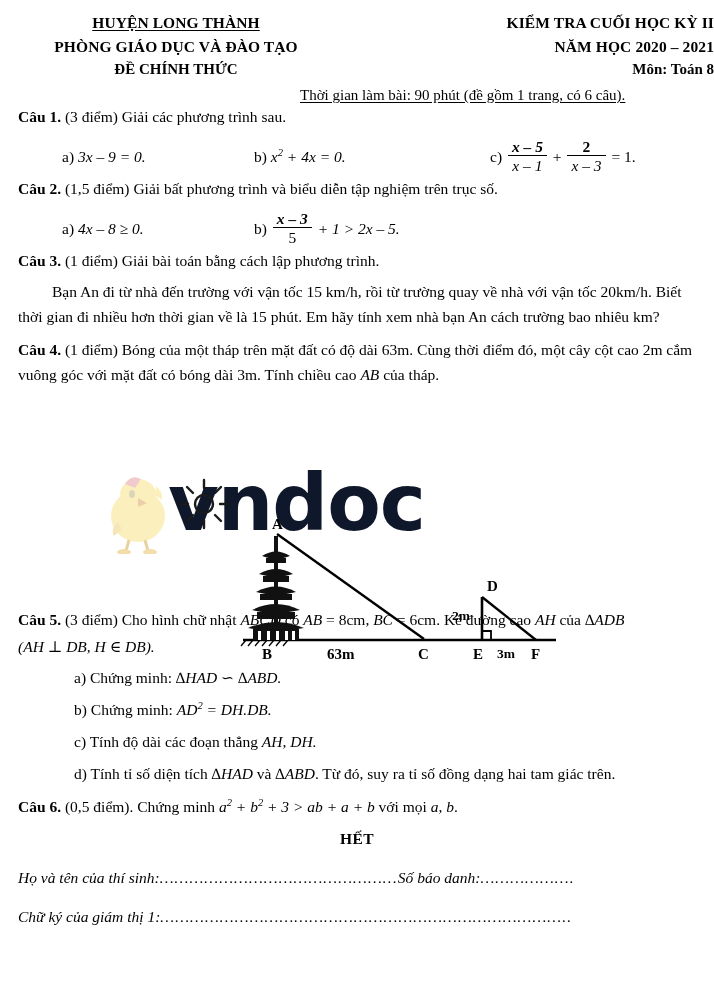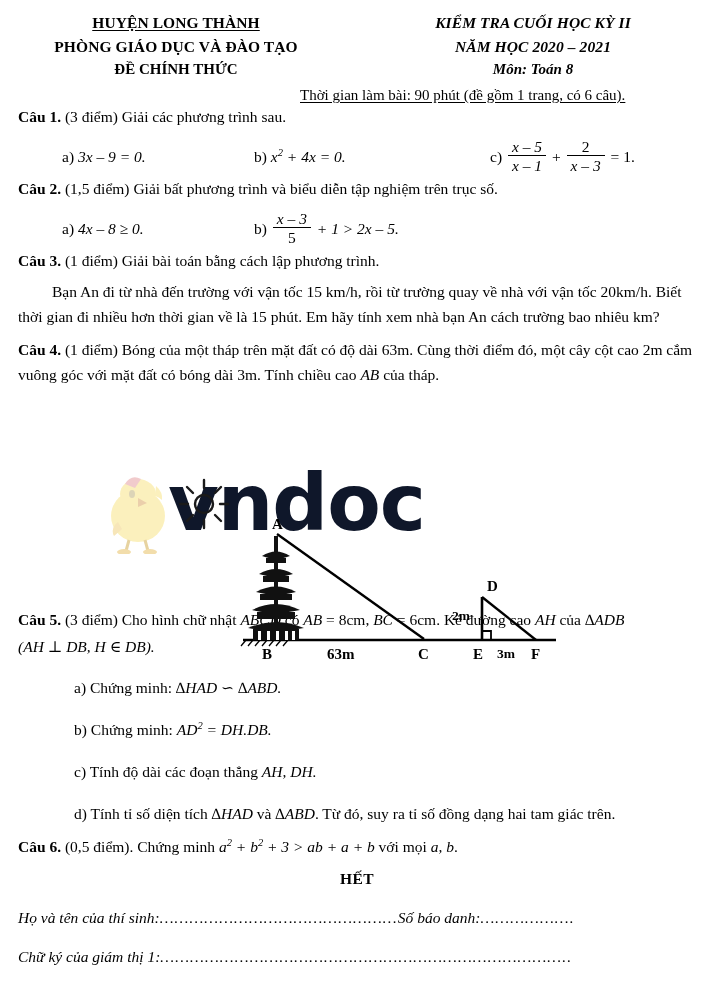--- a/index.html
+++ b/index.html
@@ -30,23 +30,22 @@
     padding-top: 11px;
     box-sizing: border-box;
   }
   .hdr-left {
     width: 352px;
     text-align: center;
     line-height: 1.52;
   }
   .hdr-right {
     width: 362px;
-    text-align: center;
+    text-align: right;
     line-height: 1.52;
-    font-style: italic;
   }
   .hdr-line {
     font-weight: bold;
     font-size: 15.5px;
     letter-spacing: 0.1px;
     white-space: nowrap;
   }
   .hdr-line.u {
     text-decoration: underline;
     text-underline-offset: 2px;
@@ -81,35 +80,35 @@
   .indent { text-indent: 34px; }
   .sub-row {
     display: flex;
     margin-top: 9px;
     align-items: center;
     line-height: 1.5;
   }
   .sub-a { width: 236px; padding-left: 44px; box-sizing: border-box; }
   .sub-b { width: 236px; box-sizing: border-box; }
   .sub-c { flex: 1; }
-  .sub-item { margin-top: 17px; padding-left: 56px; line-height: 1.6; }
+  .sub-item { margin-top: 7px; padding-left: 56px; line-height: 1.6; }
 
   i.v { font-style: italic; }
   .math { font-style: italic; }
   .up { font-style: normal; }
 
   
   .frac {
     display: inline-block;
     vertical-align: -0.62em;
     text-align: center;
     margin: 0 2px;
     line-height: 1.12;
   }
-  .frac .top { display: block; padding: 0 4px; }
+  .frac .top { display: block; padding: 0 4px; font-weight: bold; }
   .frac .bot {
     display: block;
     border-top: 1.2px solid #000;
     padding: 1px 4px;
   }
   sup { font-size: 0.68em; }
 
   
   .figure-wrap {
     position: relative;

